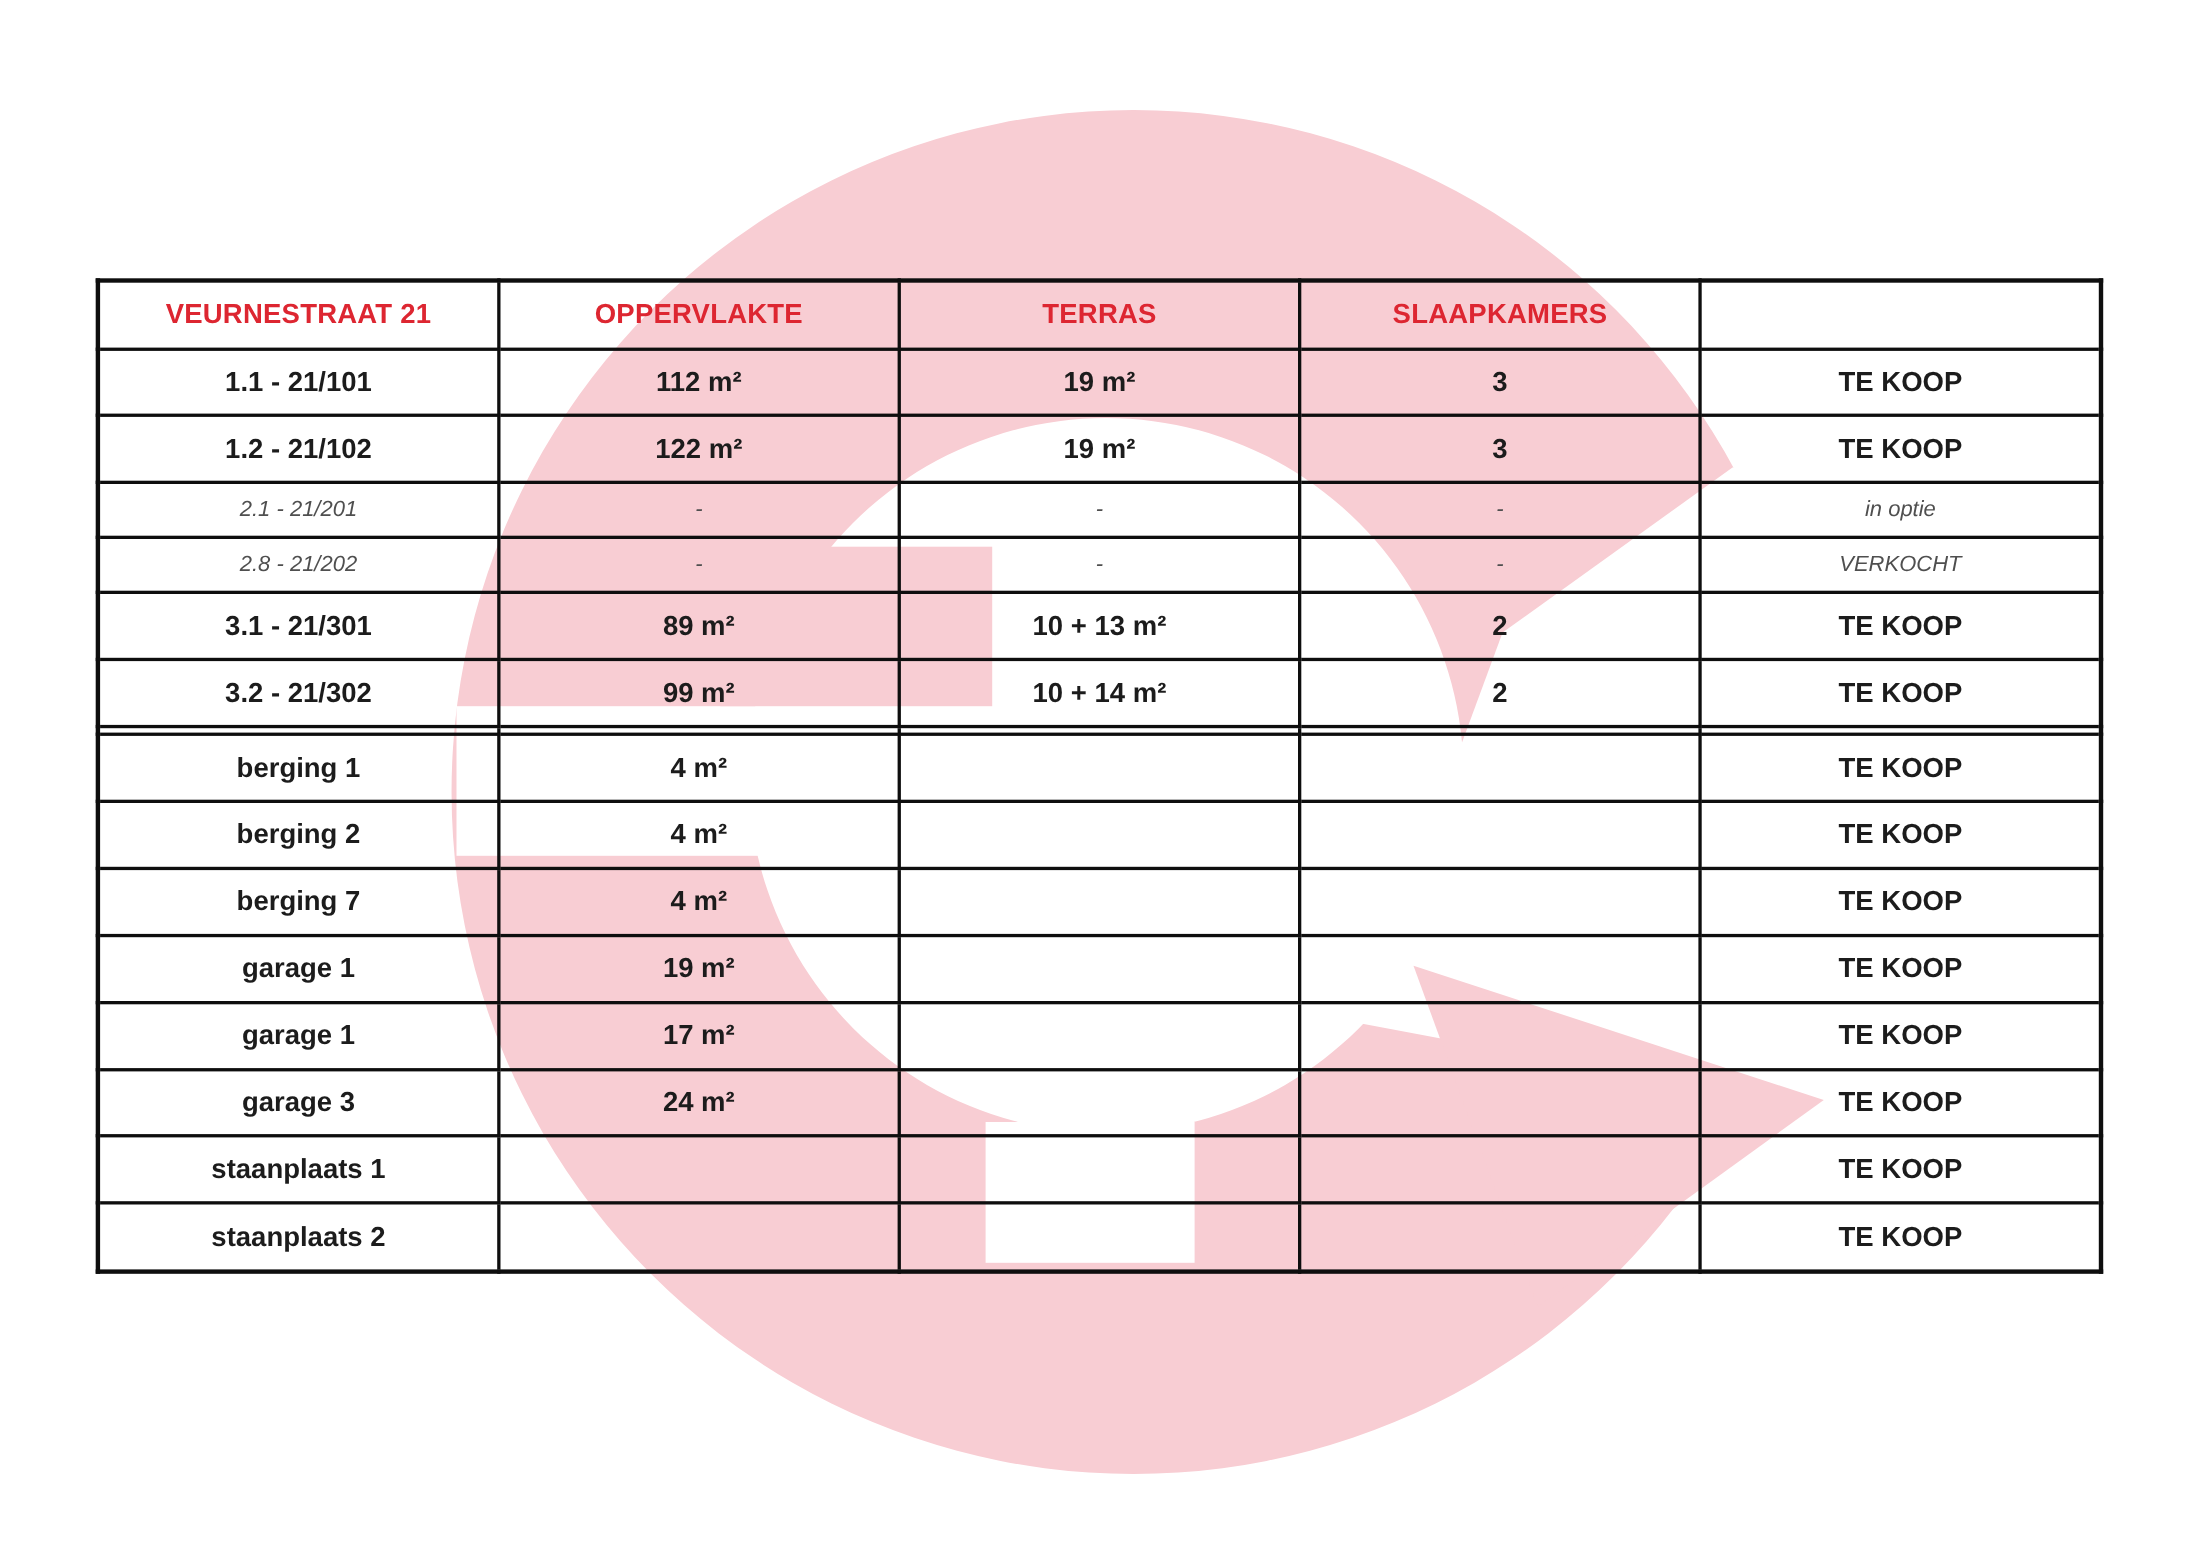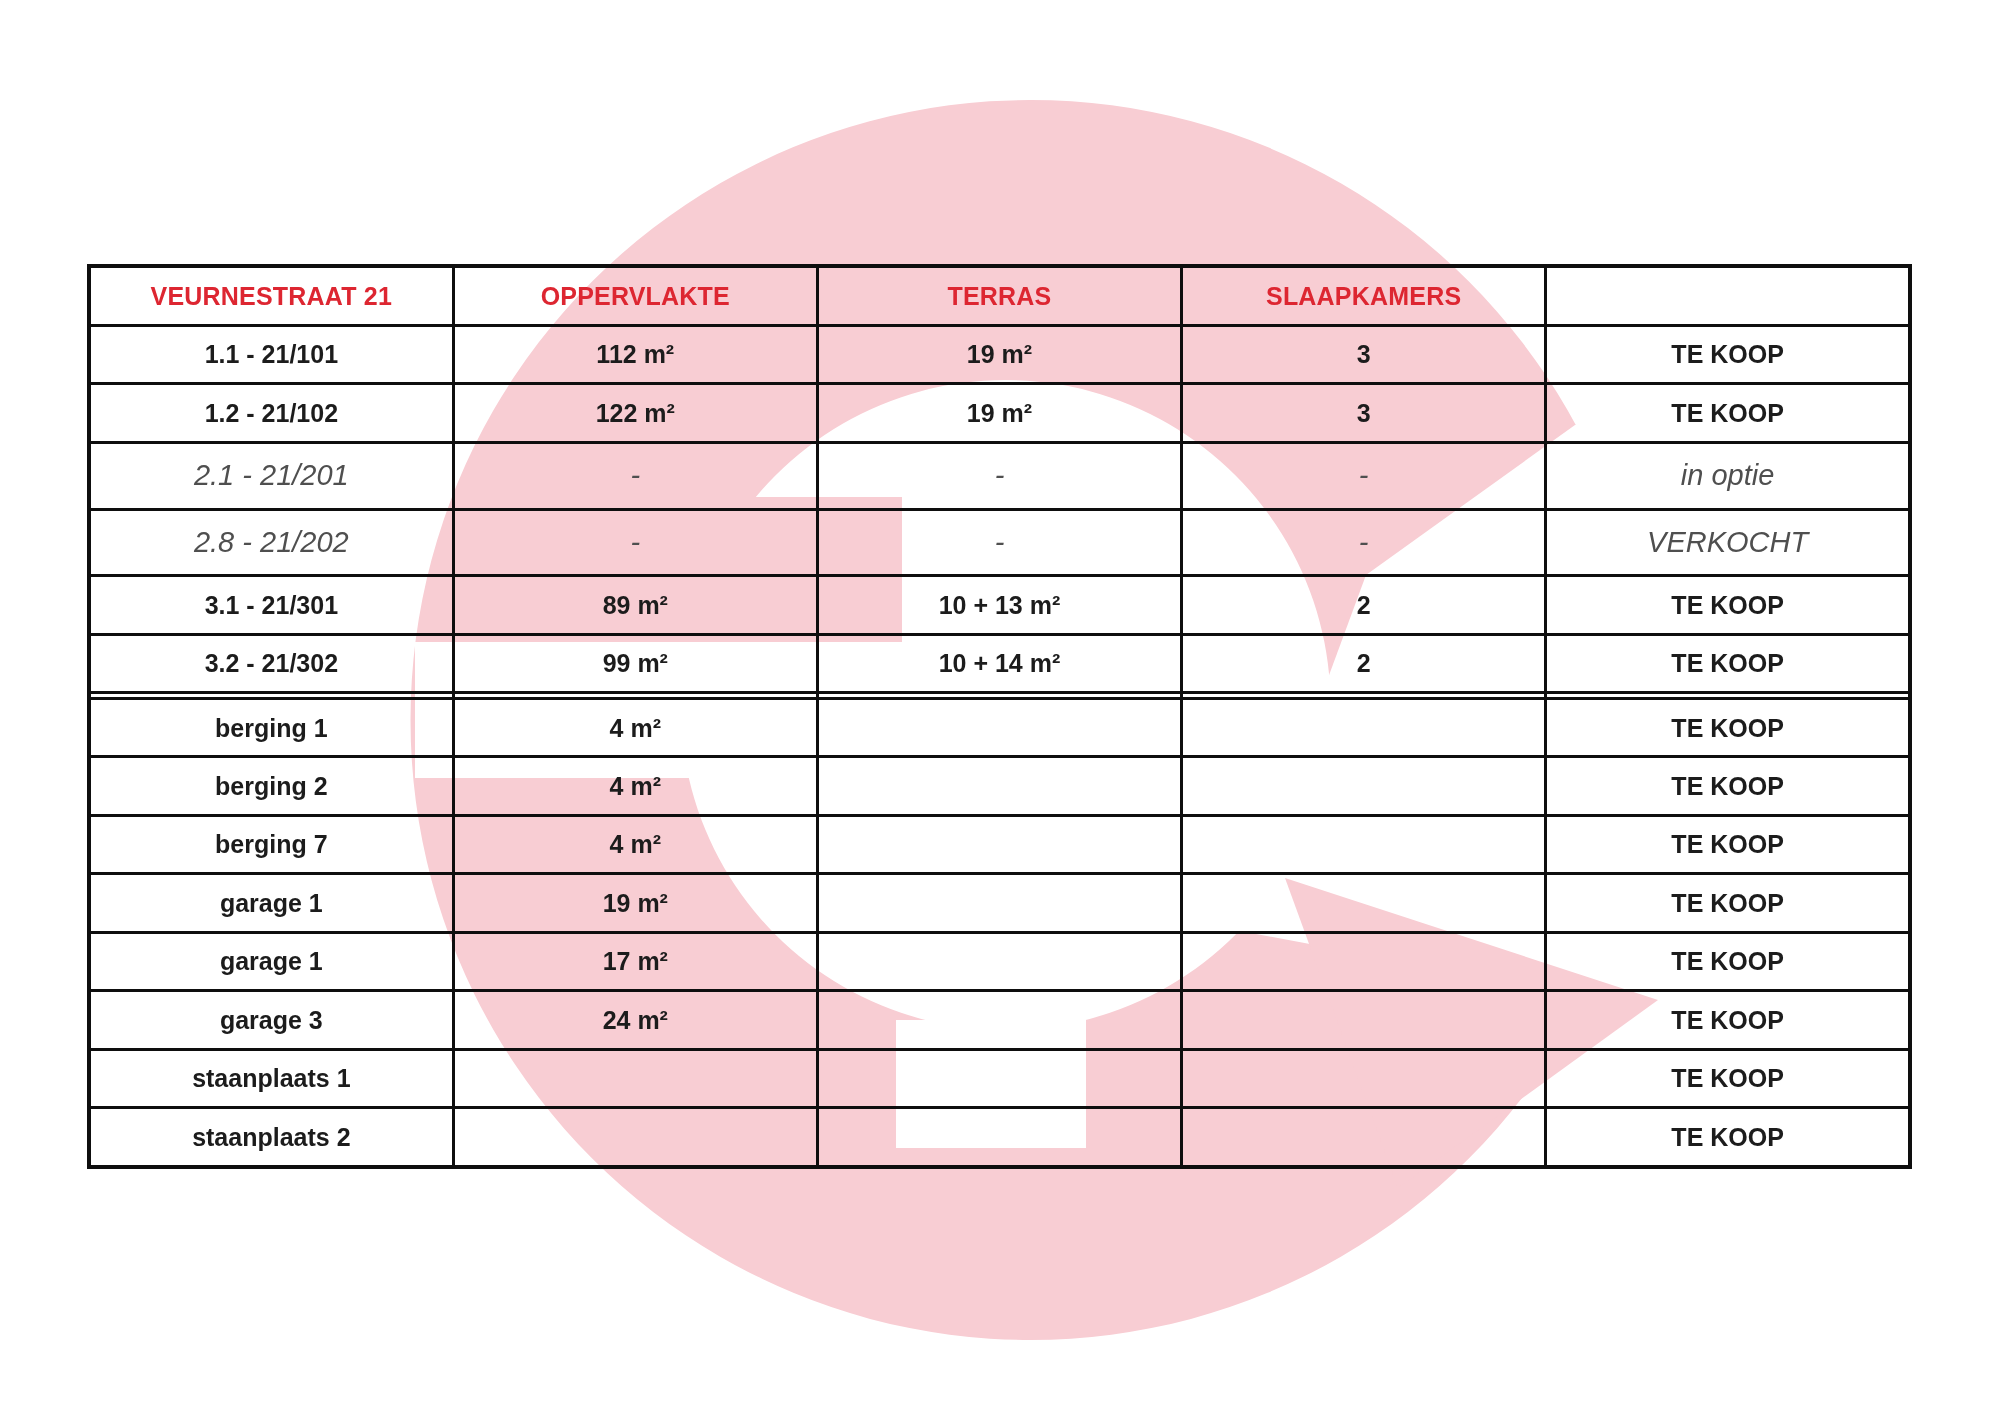--- a/index.html
+++ b/index.html
@@ -7,30 +7,30 @@
     width:2000px;height:1414px;background:#ffffff;position:relative;
     font-family:"Liberation Sans", sans-serif;overflow:hidden;
   }
   .page{position:absolute;left:0;top:0;width:2000px;height:1414px;overflow:hidden;background:#fff;}
   svg.watermark{position:absolute;left:0;top:0;z-index:0;}
   .wm-pink{fill:var(--wm,#f8cdd3);}
   .wm-white{fill:#ffffff;}
   table.avail{
     position:absolute;left:87px;top:253px;width:1825px;height:905px;
     border-collapse:collapse;table-layout:fixed;z-index:1;
-    border:4px solid #0e0e0e;background:transparent;margin-top:11px;
+    border:4px solid #0e0e0e;background:transparent;
   }
   table.avail td{
     border:3px solid #0e0e0e;text-align:center;vertical-align:middle;
     padding:0 4px;overflow:hidden;white-space:nowrap;background:transparent;
     line-height:1.05;
   }
   td.cell-header{color:var(--accent,#dd2631);font-weight:bold;font-size:25px;letter-spacing:0.2px;}
   td.cell-normal{color:#1c1c1c;font-weight:bold;font-size:25px;}
-  td.cell-muted{color:#4f4f4f;font-weight:normal;font-style:italic;font-size:29px;}
+  td.cell-muted{color:#4f4f4f;font-weight:normal;font-style:italic;font-size:20px;}
 </style>
 </head>
 <body style="--accent: #dd2631; --wm: #f8cdd3;">
 
 <div class="page">
 
   <svg class="watermark" width="2000" height="1414" viewBox="0 0 2000 1414" aria-hidden="true">
 
     <path class="wm-pink" fill-rule="evenodd" d="M1030,100 a620,620 0 1,0 1,0 Z M1005,380 a325,325 0 1,0 1,0 Z"></path>
 

